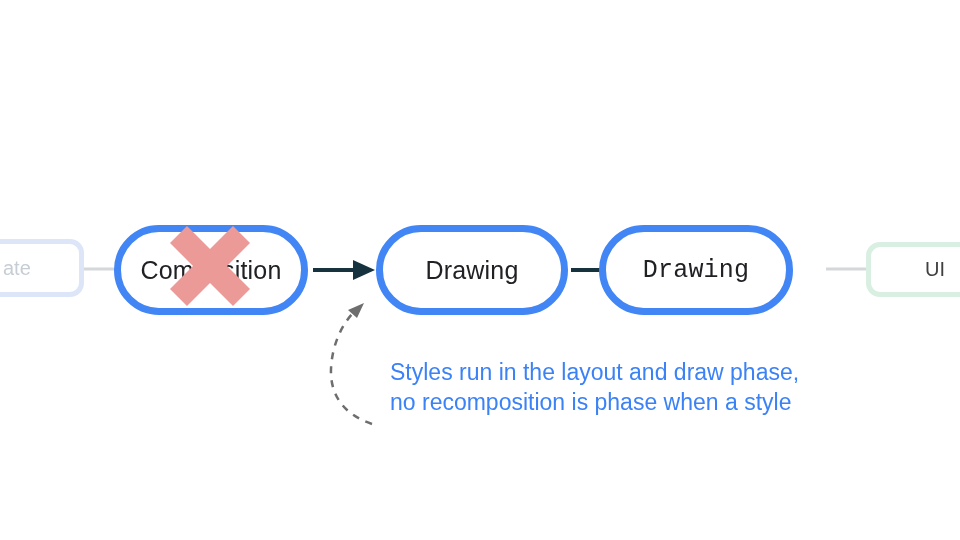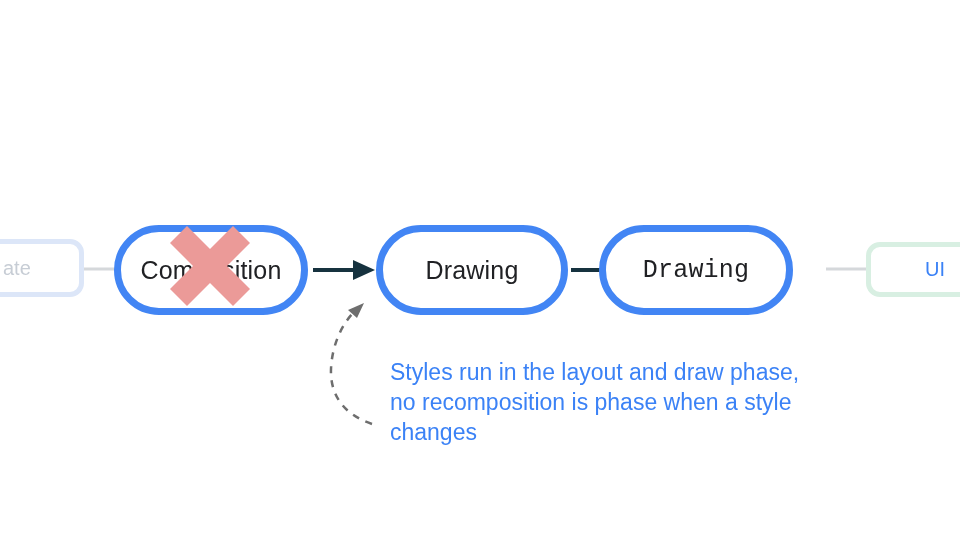--- a/index.html
+++ b/index.html
@@ -124,27 +124,26 @@
 
   <div class="node node-active" id="node-layout" style="border-color: rgb(66, 133, 244);">
     <span class="node-label" style="color: rgb(32, 33, 36);">Drawing</span>
   </div>
 
   <div class="node node-active" id="node-drawing" style="border-color: rgb(66, 133, 244);">
     <span class="node-label" style="color: rgb(32, 33, 36);">Drawing</span>
   </div>
 
   <div class="node node-faded" id="node-ui" style="border-color: rgb(216, 239, 226);">
-    <span class="faded-label" style="color: #3b82f6;">UI</span>
+    <span class="faded-label" style="color: #404040;">UI</span>
   </div>
 
   <svg class="overlay-svg svg-over" viewBox="0 0 960 540">
     <line x1="178.5" y1="234.5" x2="241.5" y2="297.5" stroke-width="24" stroke-linecap="butt" stroke="#eb9a98"></line>
     <line x1="241.5" y1="234.5" x2="178.5" y2="297.5" stroke-width="24" stroke-linecap="butt" stroke="#eb9a98"></line>
   </svg>
 
   <div class="annotation" style="color: rgb(29, 29, 29);">
     <div>Styles run in the layout and draw phase,</div>
     <div>no recomposition is phase when a style</div>
-    <div>changes</div>
   </div>
 
 </div>
 
 </body></html>

